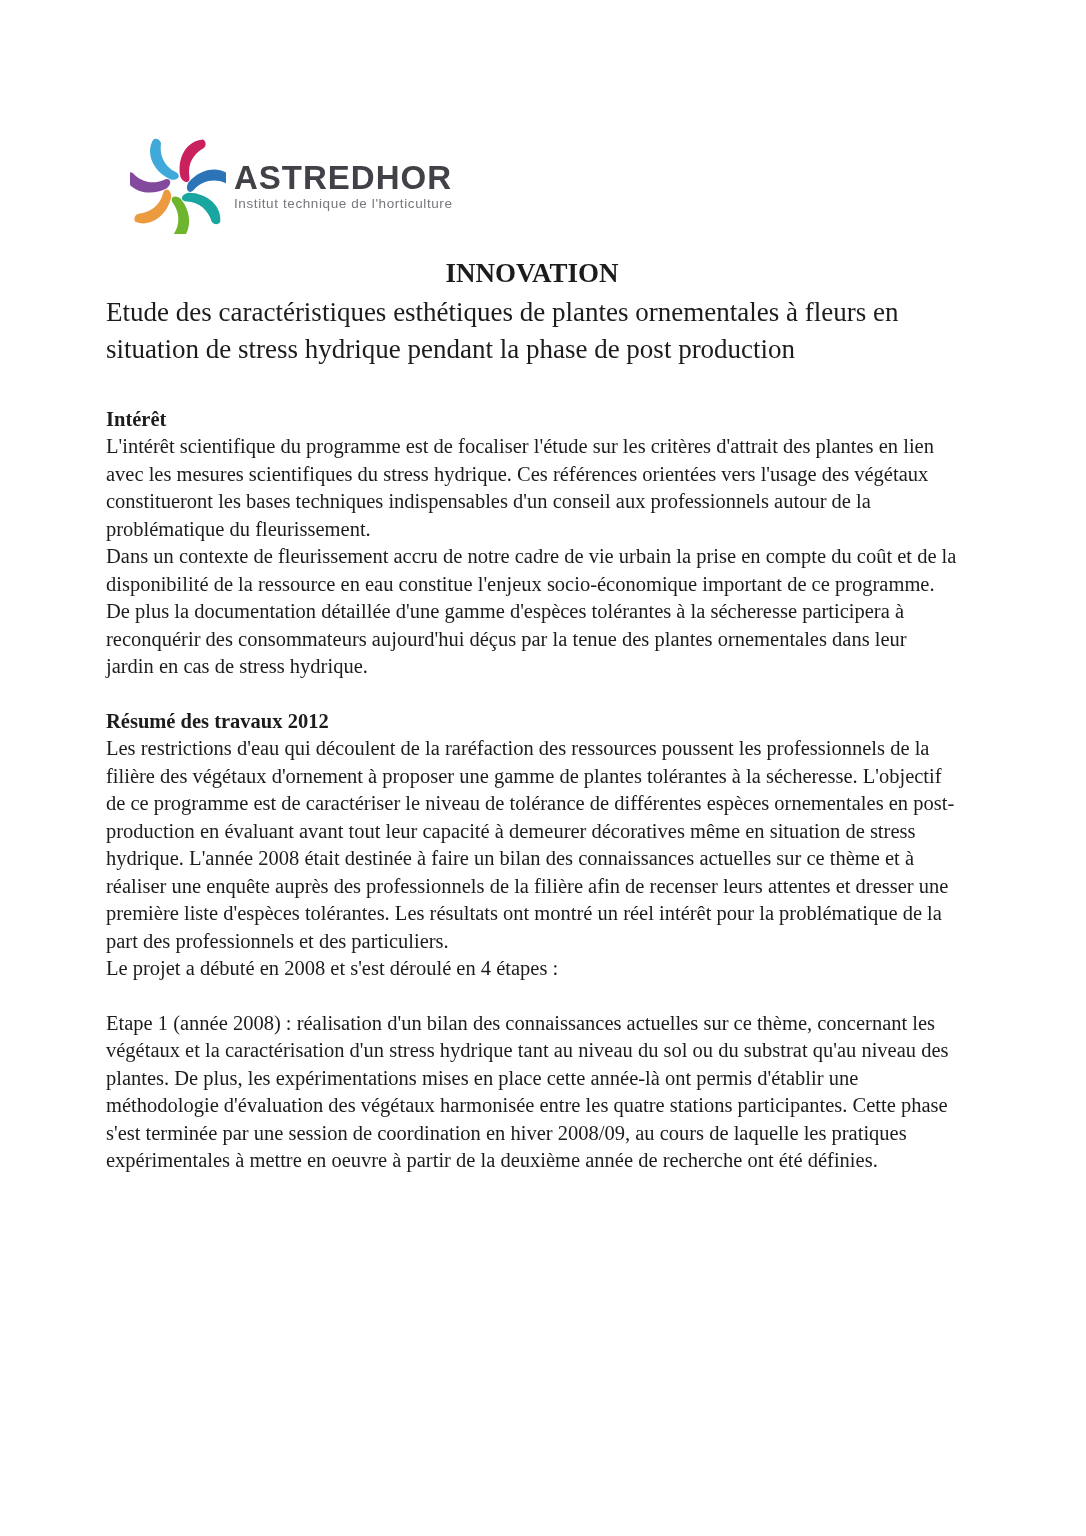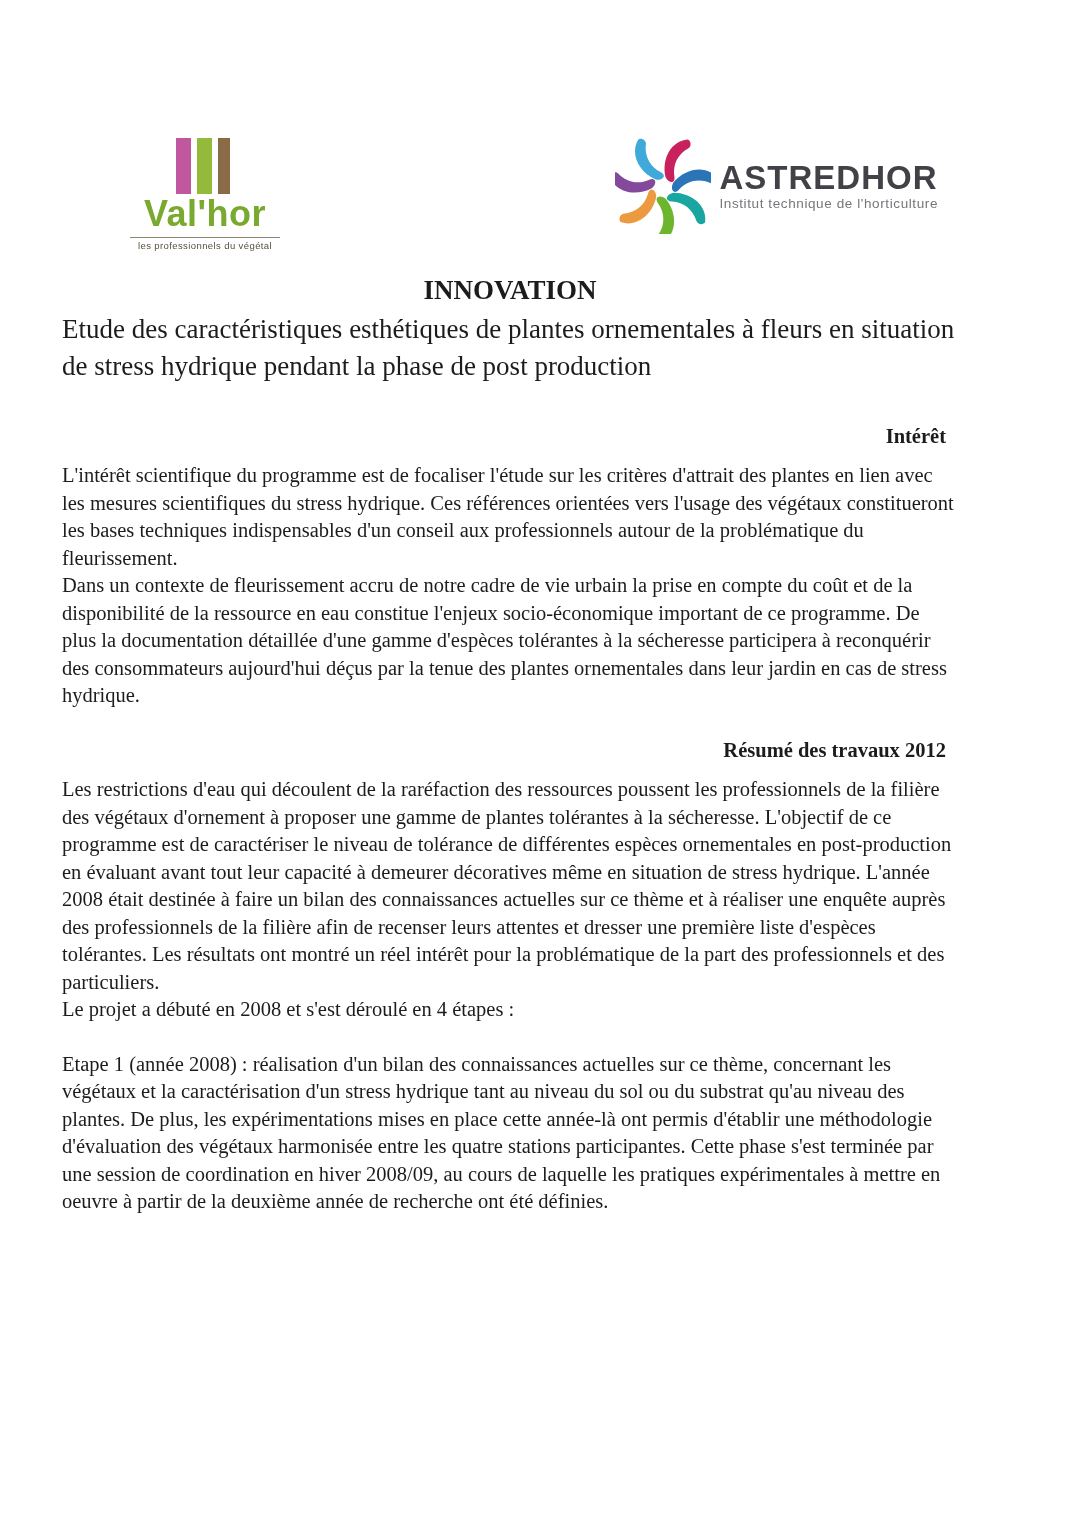--- a/index.html
+++ b/index.html
@@ -53,21 +53,21 @@
     font-family:"Liberation Sans", sans-serif;
     font-size:13.5px;
     color:#76767c;
     letter-spacing:0.6px;
     margin-top:1px;
     text-align:right;
   }
 
   
   .content {
-    padding:26px 128px 0 62px;
+    padding:26px 128px 0 106px;
     font-family:"Liberation Serif", serif;
     font-size:20.5px;
     line-height:27.5px;
     color:#1c1c1c;
   }
   .category {
     text-align:center;
     font-size:27px;
     font-weight:700;
     margin:0 0 6px 0;
@@ -80,43 +80,33 @@
     margin:0 0 38px 0;
     font-family:"Liberation Serif", serif;
   }
   .meta { margin:0; line-height:30px; }
   .meta .b { font-weight:700; }
   .meta-station { margin-top:29px; }
   .meta-block { margin-bottom:28px; }
   section h3 {
     font-size:20.5px;
     font-weight:700;
-    margin:12px;
+    margin:0;
     font-family:"Liberation Serif", serif;
-    text-align:right;
   }
   section { margin-top:27px; }
   section p { margin:0; }
 </style>
 </head>
 <body>
 
 <div class="page">
 
   <header class="logos">
 
-    <div class="valhor">
-      <svg class="valhor-bars" width="70" height="56" viewBox="0 0 70 56">
-        <rect x="6" y="0" width="15" height="56" fill="#c0579f"></rect>
-        <rect x="27" y="0" width="15" height="56" fill="#94ba3c"></rect>
-        <rect x="48" y="0" width="12" height="56" fill="#8a6b48"></rect>
-      </svg>
-      <div class="valhor-name">Val'hor</div>
-      <div class="valhor-tagline">les professionnels du végétal</div>
-    </div>
 
     <div class="astredhor">
       <svg width="96" height="96" viewBox="0 0 100 100">
         <g transform="translate(50,52)">
           <path transform="rotate(-18)" d="M 6 -10 C 8 -30 24 -44 40 -40 C 43 -38 42 -32 38 -31 C 26 -29 17 -20 15 -8 C 14 0 7 -2 6 -10 Z" fill="#c9215d"></path>
           <path transform="rotate(33)" d="M 6 -10 C 8 -30 24 -44 40 -40 C 43 -38 42 -32 38 -31 C 26 -29 17 -20 15 -8 C 14 0 7 -2 6 -10 Z" fill="#2b74b8"></path>
           <path transform="rotate(84)" d="M 6 -10 C 8 -30 24 -44 40 -40 C 43 -38 42 -32 38 -31 C 26 -29 17 -20 15 -8 C 14 0 7 -2 6 -10 Z" fill="#19a6a0"></path>
           <path transform="rotate(135)" d="M 6 -10 C 8 -30 24 -44 40 -40 C 43 -38 42 -32 38 -31 C 26 -29 17 -20 15 -8 C 14 0 7 -2 6 -10 Z" fill="#6cb52d"></path>
           <path transform="rotate(186)" d="M 6 -10 C 8 -30 24 -44 40 -40 C 43 -38 42 -32 38 -31 C 26 -29 17 -20 15 -8 C 14 0 7 -2 6 -10 Z" fill="#eb9a3f"></path>
           <path transform="rotate(237)" d="M 6 -10 C 8 -30 24 -44 40 -40 C 43 -38 42 -32 38 -31 C 26 -29 17 -20 15 -8 C 14 0 7 -2 6 -10 Z" fill="#83499c"></path>

